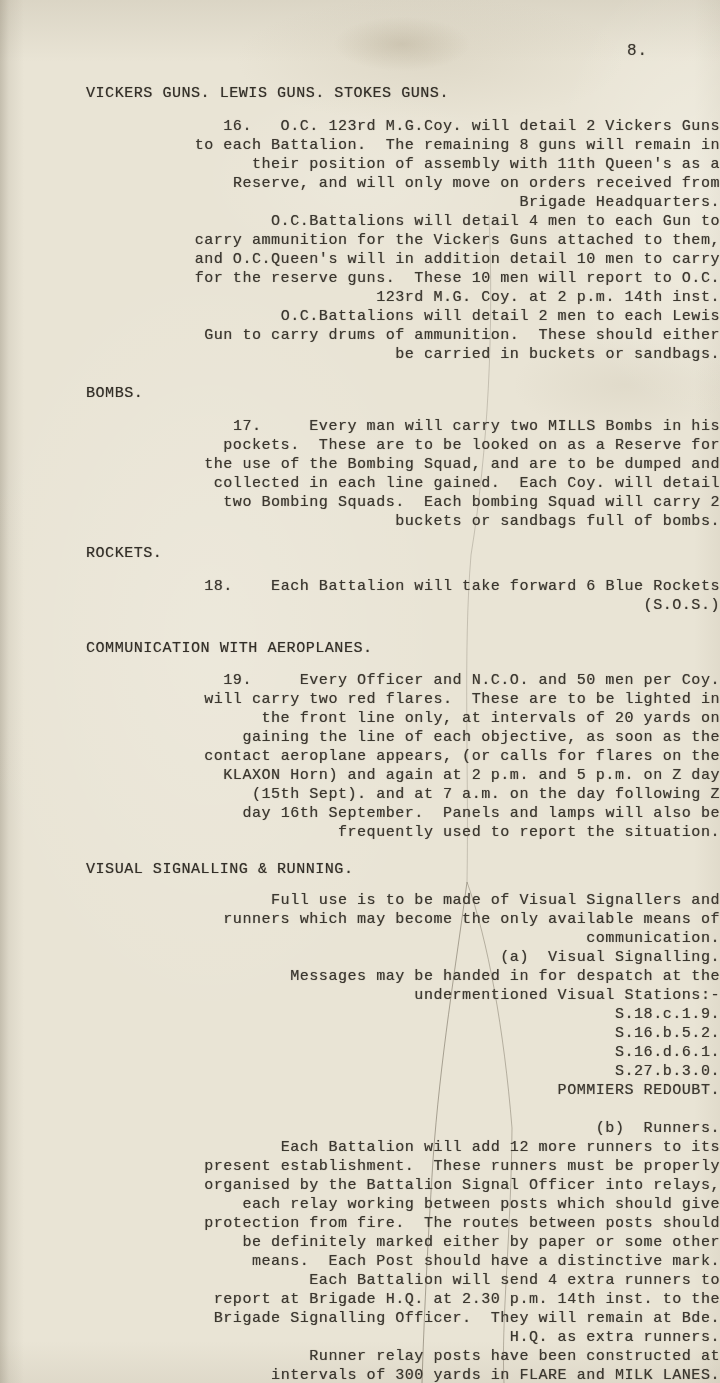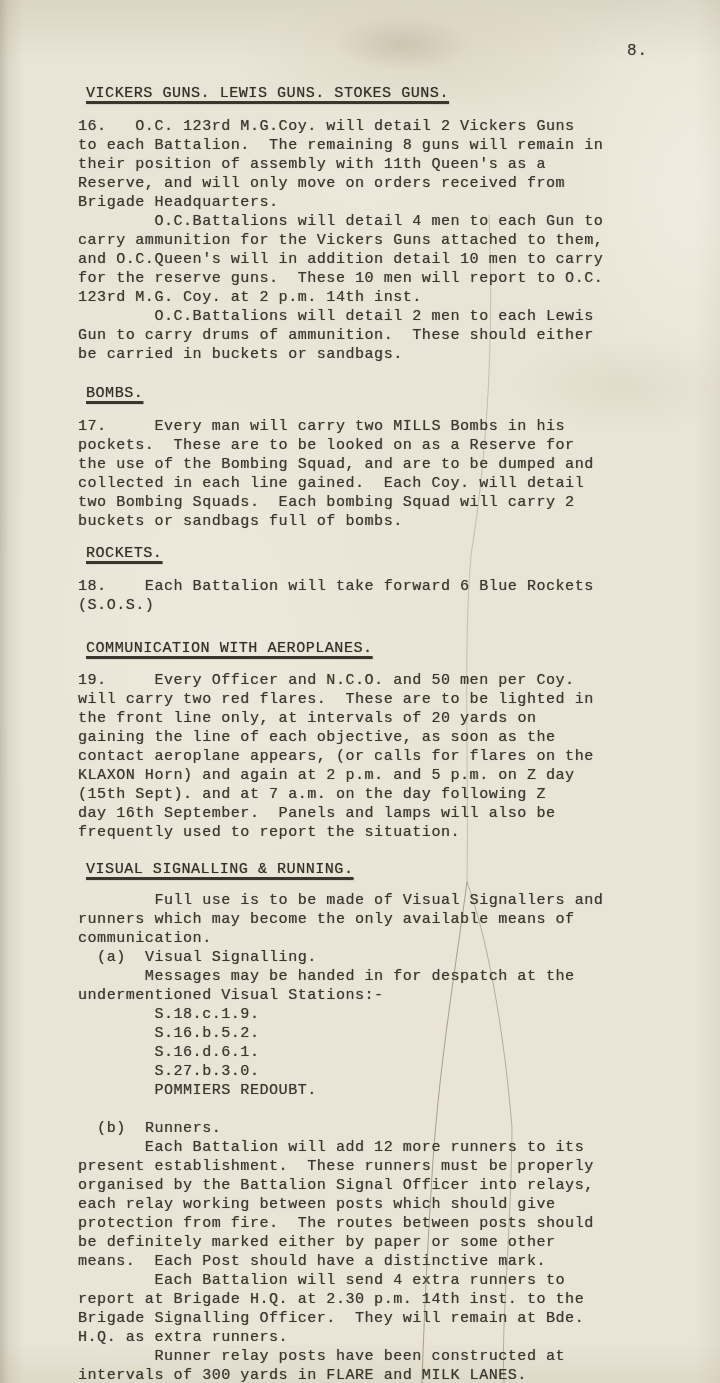--- a/index.html
+++ b/index.html
@@ -29,27 +29,26 @@
   }
   .doc{
     position:absolute;left:78px;top:84px;right:0;
     font-size:15px;line-height:19px;letter-spacing:0.55px;
     color:#3b372f;white-space:pre;
     text-shadow:0 0 1px rgba(59,55,47,0.42), 0.4px 0.4px 0.6px rgba(59,55,47,0.25);
   }
   .heading{margin-left:8px;}
   .heading .hu{
     color:#332f28;
-    text-decoration:underline;
     text-decoration-thickness:2.5px;
     text-underline-offset:4px;
     text-decoration-color:rgba(47,43,35,0.88);
     margin-top:29px;
   }
-  .line{height:19px;}
+  .line{height:19px;text-align:right;}
   .u{
     text-decoration-thickness:2px;
     text-underline-offset:3px;
     text-decoration-color:rgba(47,43,35,0.85);
   }
   .creases{position:absolute;left:0;top:0;pointer-events:none;}
 </style>
 </head>
 <body>
 

